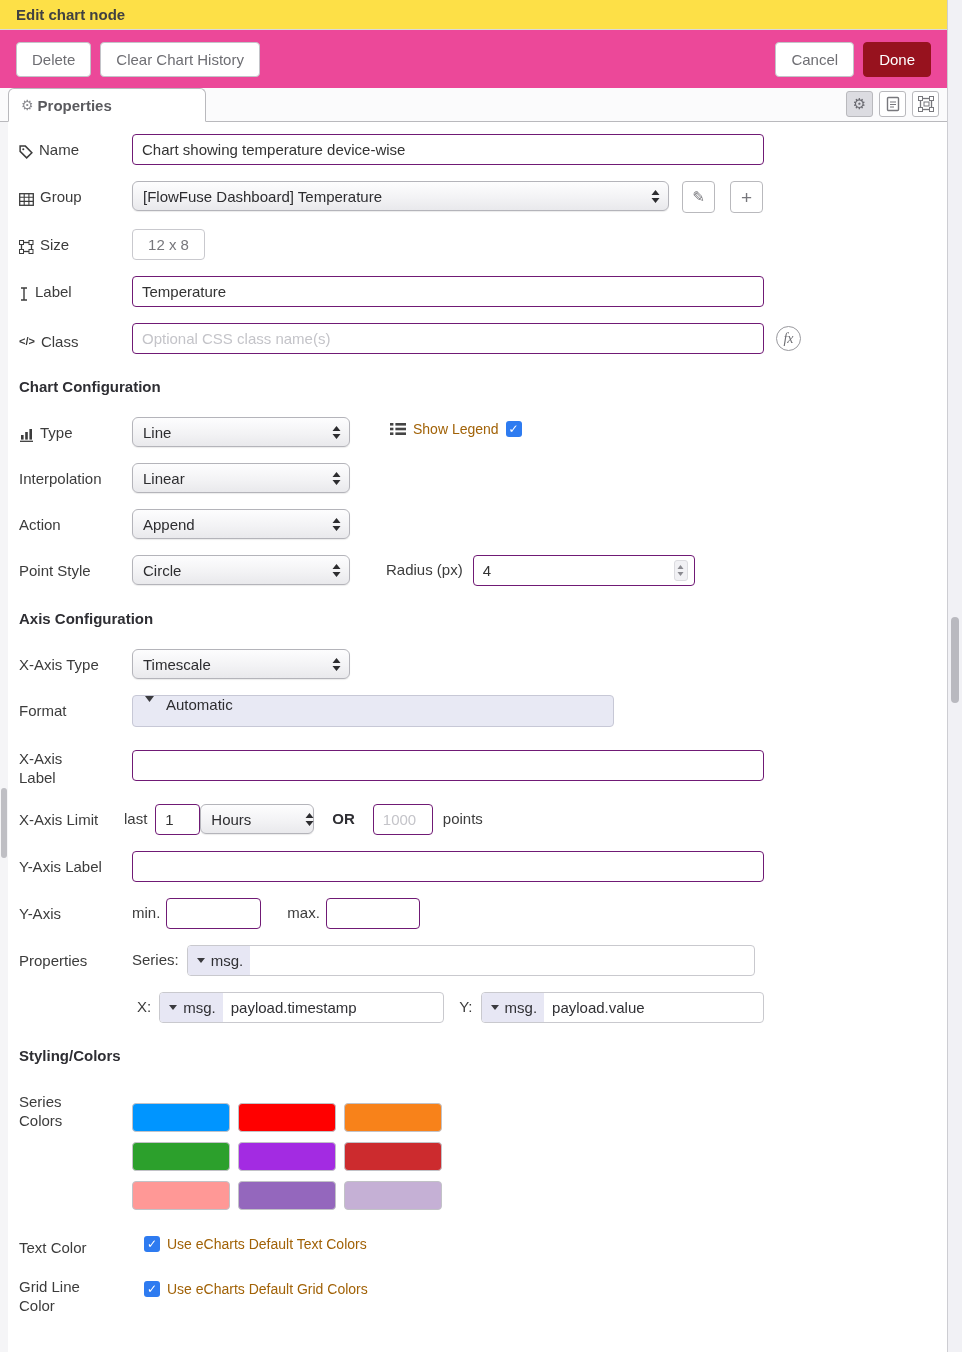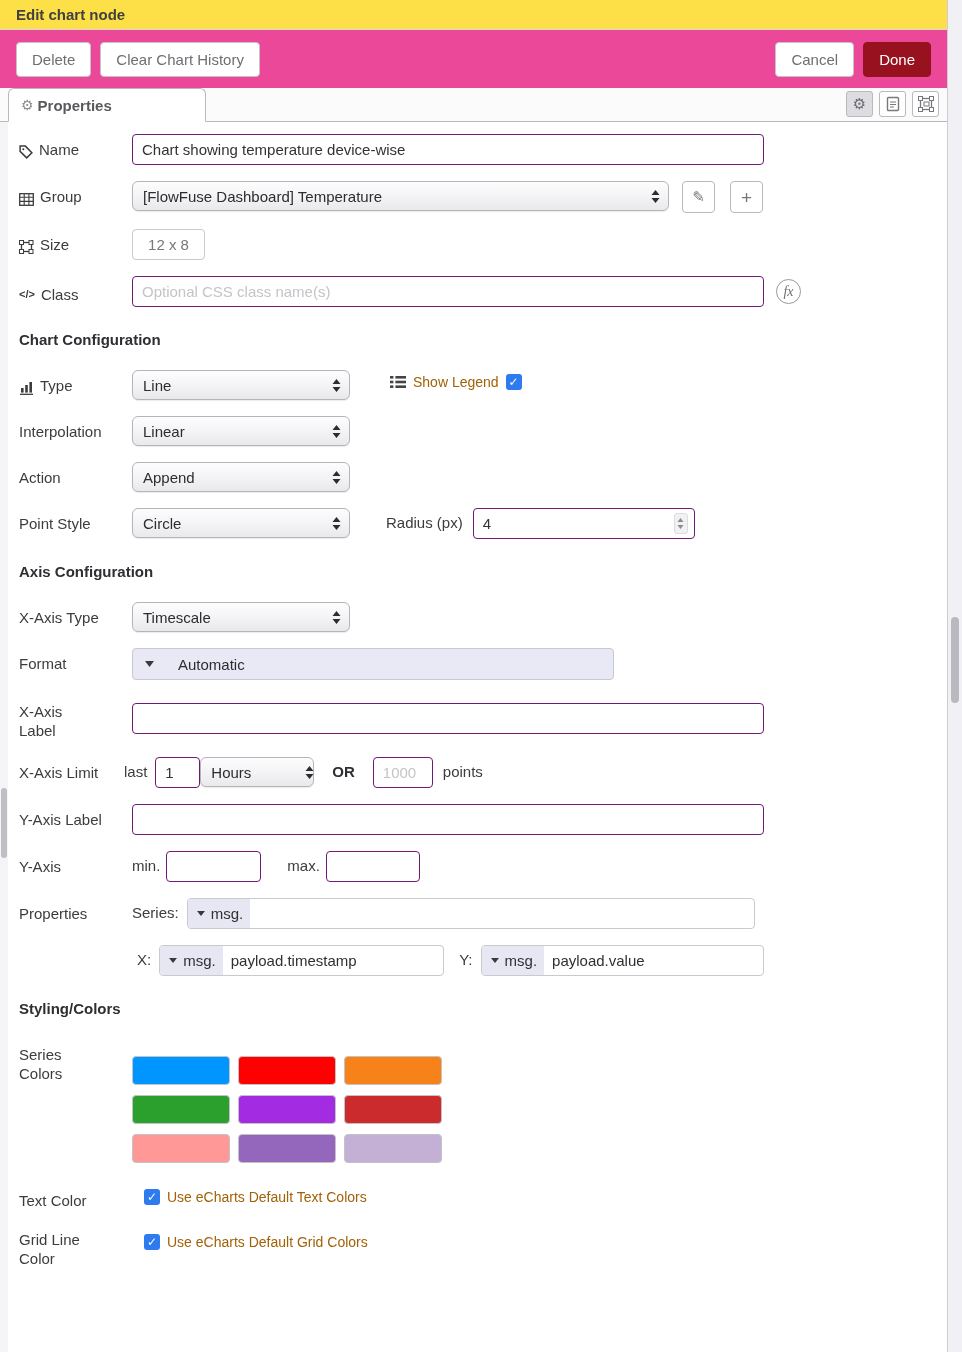--- a/index.html
+++ b/index.html
@@ -70,21 +70,21 @@
   .checkbox::after { content:"✓"; position:absolute; left:0; top:0; width:16px; height:16px;
     color:#fff; font-size:12px; line-height:16px; text-align:center; font-weight:bold; }
 
   
   .numwrap { position:relative; }
   .stepper { position:absolute; right:7px; top:5px; width:14px; height:21px; background:#f1f1f4;
     border:1px solid #dcdce0; border-radius:3px; display:flex; align-items:center; justify-content:center; cursor:pointer; }
 
   
   .format-dd { width:482px; height:32px; background:#e8e9f4; border:1px solid #c7c8d6; border-radius:4px;
-    display:flex; align-items:center; gap:24px; padding:0 12px; font-size:15px; color:#2d2d30; cursor:pointer; }
+    display:flex; gap:12px; padding:0 12px; font-size:15px; color:#2d2d30; cursor:pointer; }
 
   
   .typed { height:31px; border:1px solid #c9c9ce; border-radius:4px; background:#fff;
     display:flex; align-items:stretch; overflow:hidden; }
   .typed-prefix { background:#e7e7f4; display:flex; align-items:center; gap:6px; padding:0 7px 0 9px;
     font-size:15px; color:#303034; cursor:pointer; }
   .typed-value { display:flex; align-items:center; padding:0 8px; font-size:15px; color:#303034; flex:1; }
 
   
   .swatch-grid { display:grid; grid-template-columns:repeat(3,98px); gap:10px 8px; }
@@ -187,20 +187,29 @@
             <rect x="0.5" y="0.5" width="4" height="4" fill="#fff" stroke="#3c3c3c"></rect>
             <rect x="10" y="0.5" width="4" height="4" fill="#fff" stroke="#3c3c3c"></rect>
             <rect x="0.5" y="9.5" width="4" height="4" fill="#fff" stroke="#3c3c3c"></rect>
             <rect x="10" y="9.5" width="4" height="4" fill="#fff" stroke="#3c3c3c"></rect>
           </svg>
         <span>Size</span>
       </div>
       <div class="size-btn">12 x 8</div>
     </div>
 
+    <div class="row">
+      <div class="row-label">
+        <svg width="10" height="14" viewBox="0 0 10 14">
+            <path d="M2 1h6M5 1v12M2 13h6" fill="none" stroke="#3c3c3c" stroke-width="1.4"></path>
+          </svg>
+        <span>Label</span>
+      </div>
+      <input class="text w-full" value="Temperature" style="">
+    </div>
 
     <div class="row">
       <div class="row-label">
         <span style="font-size:11px;font-weight:bold;color:#3c3c3c;margin-top:3px;">&lt;/&gt;</span>
         <span>Class</span>
       </div>
       <input class="text w-full" placeholder="Optional CSS class name(s)" style="">
       <div class="fx-btn">fx</div>
     </div>
 

